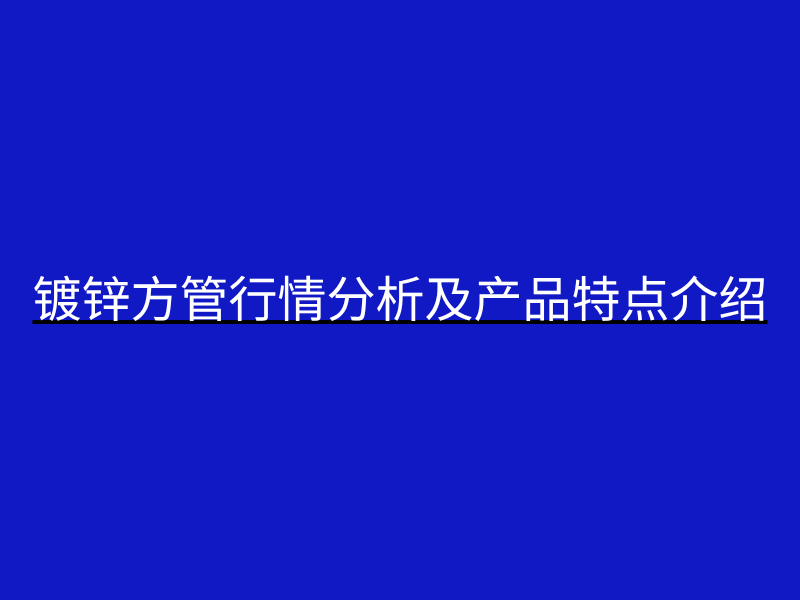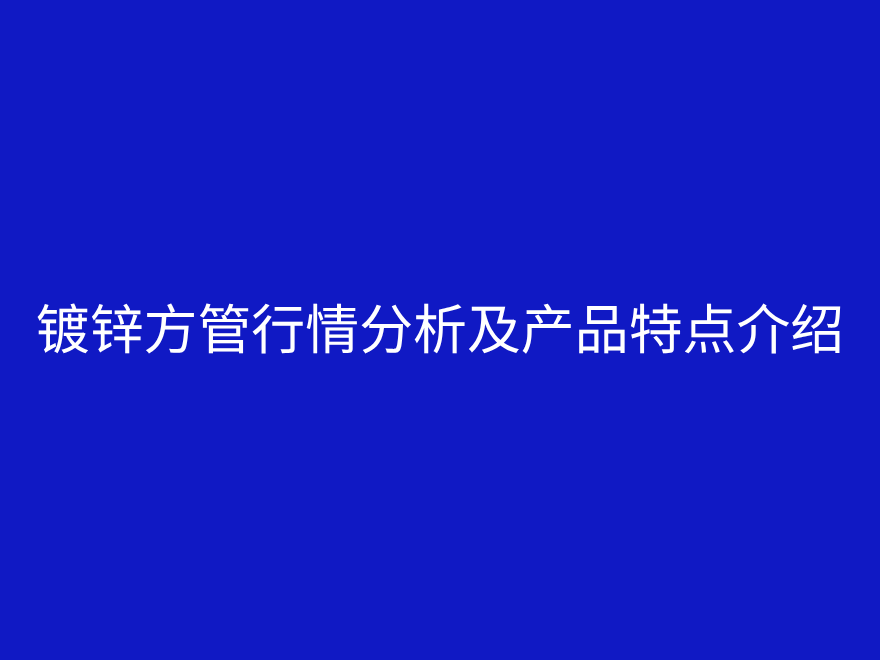--- a/index.html
+++ b/index.html
@@ -29,20 +29,21 @@
   }
 
   
   .headline-wrap {
     width: 100%;
     display: flex;
     align-items: center;
     justify-content: center;
     padding: 0 20px;
     box-sizing: border-box;
+    text-decoration: underline;
   }
 
   .headline {
     color: #ffffff;
     font-family: "DejaVu Sans", "Liberation Sans", sans-serif;
     font-size: 49px;
     font-weight: 400;
     line-height: 1.0;
     letter-spacing: 0px;
     text-align: center;

